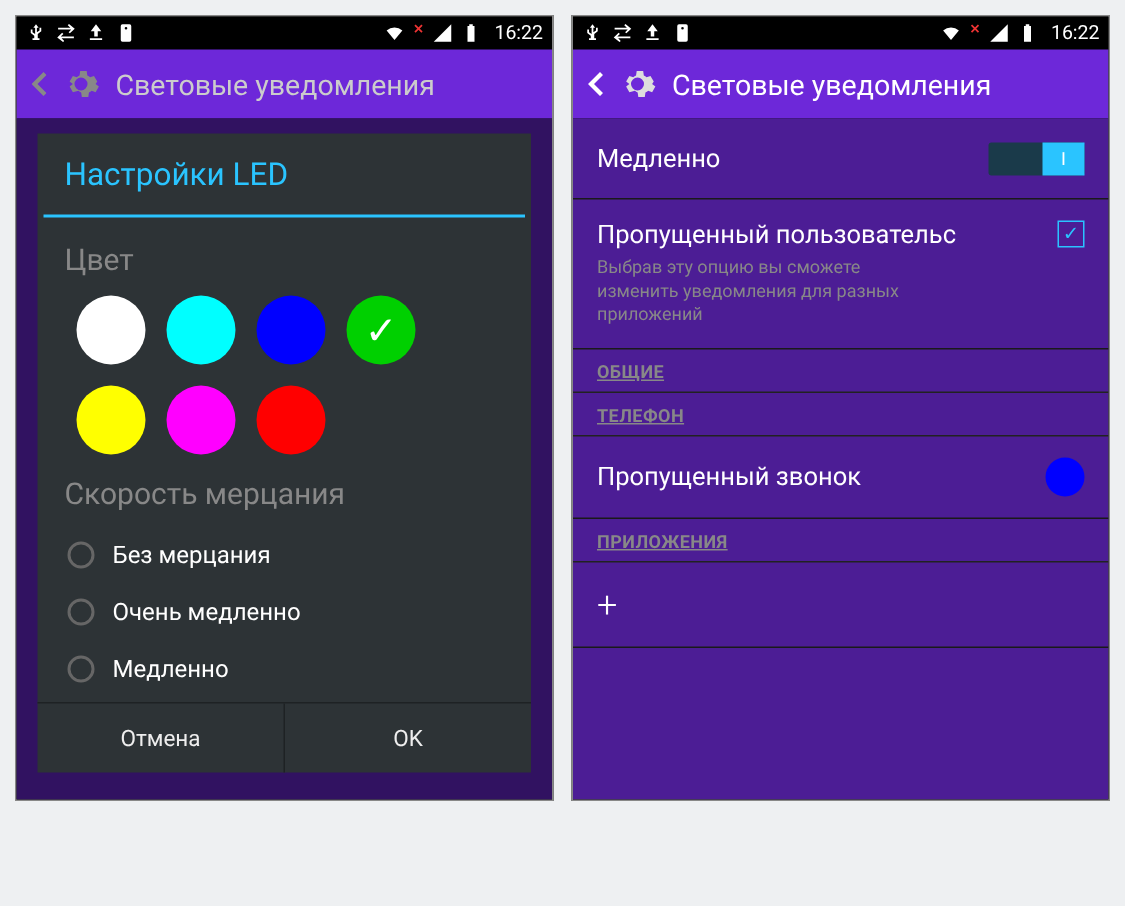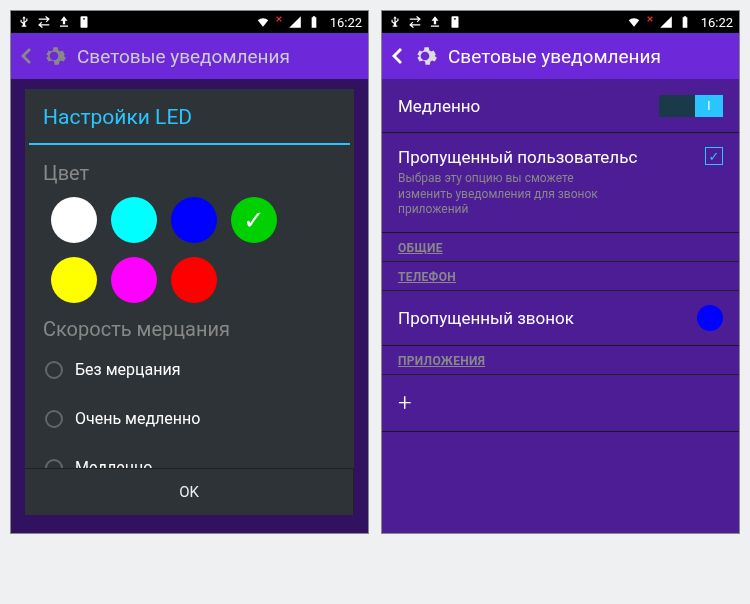--- a/index.html
+++ b/index.html
@@ -34,21 +34,21 @@
   .scrim { position: absolute; inset: 0; background: rgba(0,0,0,.35); }
   .dialog { position: absolute; left: 14px; right: 14px; top: 10px; bottom: 18px; background: #2d3336; display: flex; flex-direction: column; }
   .dlg-title { color: #2ac4ff; font-size: 21px; padding: 16px 18px 14px; }
   .dlg-hr { height: 2px; background: #2ac4ff; margin: 0 4px; }
   .dlg-body { padding: 16px 18px 8px; flex: 1; overflow: hidden; }
   .sect-label { color: #888; font-size: 20px; margin-bottom: 12px; }
   .sect-label.mt { margin-top: 14px; }
   .colors { display: flex; flex-wrap: wrap; gap: 14px 14px; padding-left: 8px; margin-bottom: 10px; }
   .swatch { width: 46px; height: 46px; border-radius: 50%; position: relative; }
   .swatch .tick { position: absolute; inset: 0; display: flex; align-items: center; justify-content: center; font-size: 26px; color: #fff; }
-  .radios { display: flex; flex-direction: column; gap: 16px; }
+  .radios { display: flex; flex-direction: column; gap: 5px; }
   .radio { display: flex; align-items: center; gap: 12px; padding: 7px 2px; color: #fff; font-size: 16px; }
   .r-outer { width: 18px; height: 18px; border: 2px solid #666; border-radius: 50%; display: flex; align-items: center; justify-content: center; }
   .radio.sel .r-outer { border-color: #2ac4ff; }
   .r-inner { width: 8px; height: 8px; border-radius: 50%; background: #2ac4ff; }
   .dlg-actions { display: flex; border-top: 1px solid #1e2224; }
   .dlg-btn { flex: 1; text-align: center; padding: 14px 0; color: #eee; font-size: 15px; }
   .dlg-btn:first-child { border-right: 1px solid #1e2224; }
 </style>
 </head>
 <body>
@@ -136,20 +136,21 @@
               </div>
               <div class="radio sel">
                 <div class="r-outer">
                   <div class="r-inner"></div>
                 </div>
                 <span>Средне</span>
               </div>
             </div>
         </div>
         <div class="dlg-actions">
+          <div class="dlg-btn">Отмена</div>
           <div class="dlg-btn">OK</div>
         </div>
       </div>
     </div>
   </div>
 
   <div class="phone">
     <div class="status">
       <div class="left">
         <svg class="stat-icon" viewBox="0 0 24 24">
@@ -195,21 +196,21 @@
     <div class="content">
       <div class="row">
         <div class="rl">Медленно</div>
         <div class="toggle">
             <div class="knob">I</div>
           </div>
       </div>
       <div class="row" style="align-items:flex-start;">
         <div class="rl">
           <div style="white-space:nowrap;overflow:hidden;">Пропущенный пользовательс</div>
-          <div class="sub">Выбрав эту опцию вы сможете изменить уведомления для звонок приложений</div>
+          <div class="sub">Выбрав эту опцию вы сможете изменить уведомления для разных приложений</div>
         </div>
         <div class="check-box">✓</div>
       </div>
 
       <div class="section-h">ОБЩИЕ</div>
 
       <div class="section-h">ТЕЛЕФОН</div>
       <div class="row">
         <div class="rl">Пропущенный звонок</div>
         <div class="dot" id="dot-phone" style="background: rgb(0, 0, 255);"></div>

